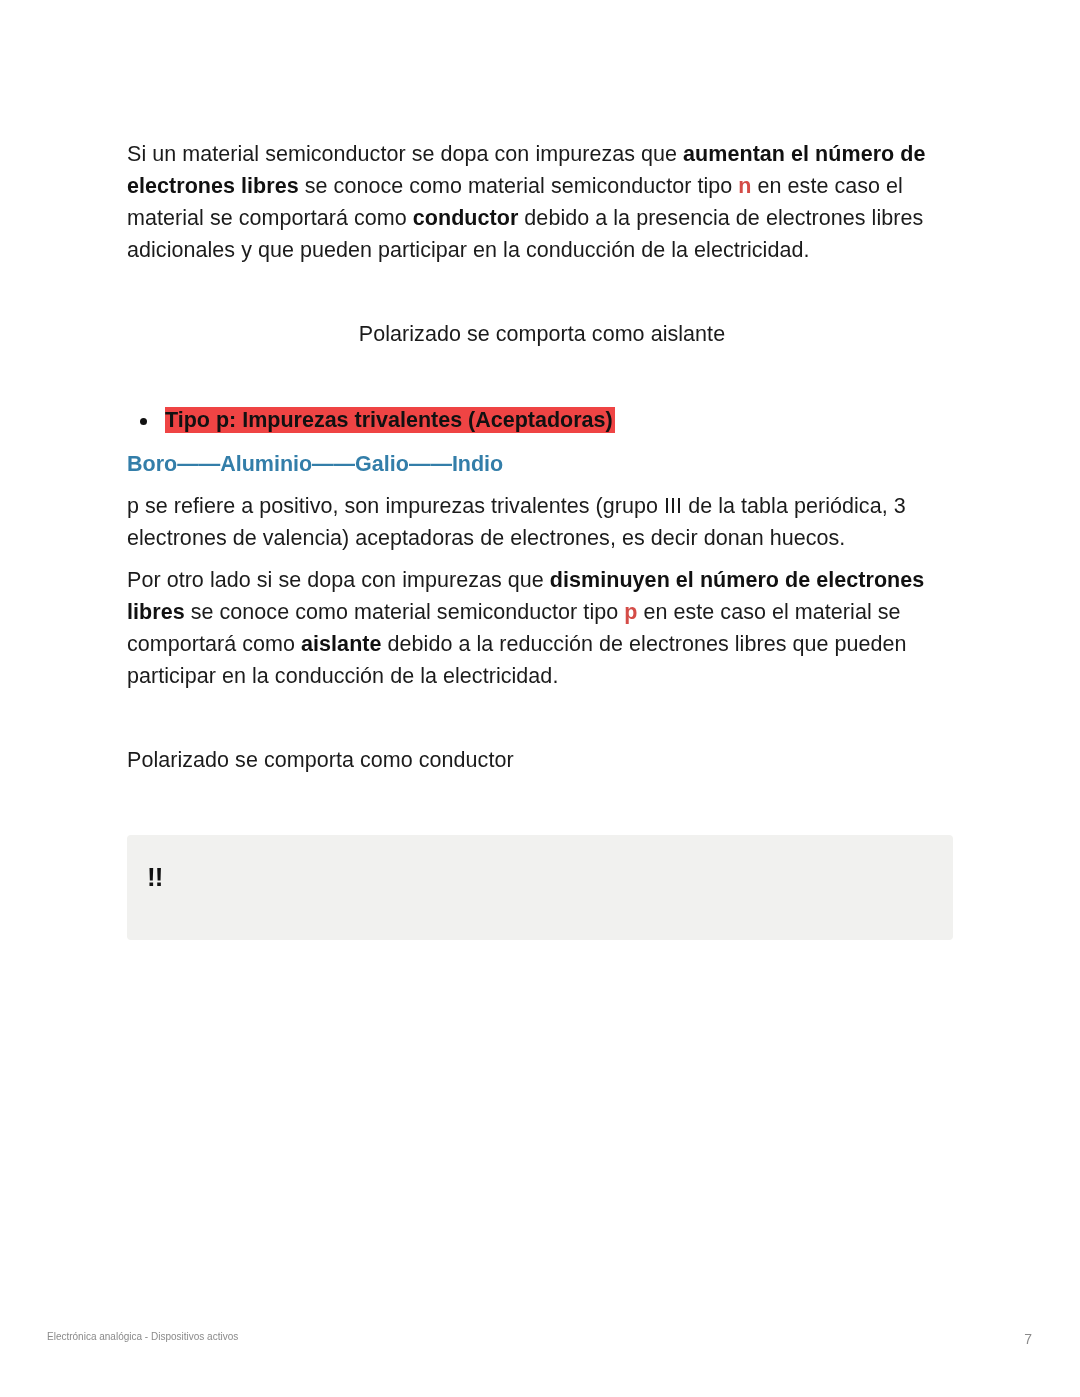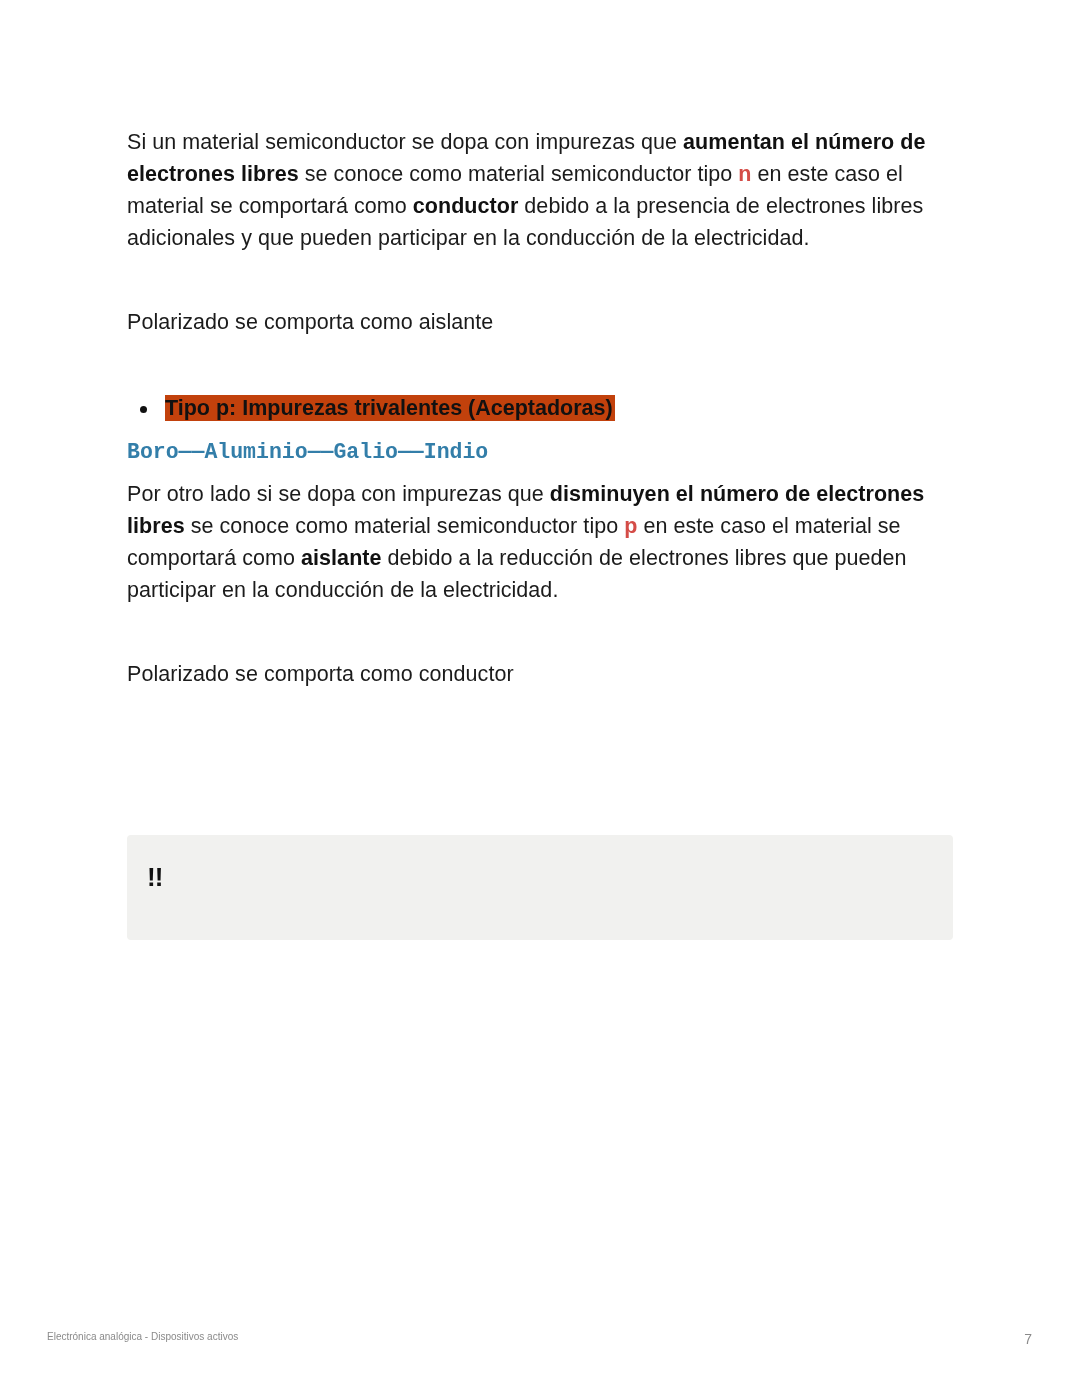--- a/index.html
+++ b/index.html
@@ -23,22 +23,22 @@
     }
     .para {
       font-size: 21.5px;
       line-height: 32px;
       margin: 0;
       color: #1b1b1b;
       letter-spacing: 0.05px;
     }
     .para b { font-weight: 700; color: #111; }
     .red { color: #d44c47; font-weight: 700; }
-    .p1 { margin-top: 0; }
-    .p2 { margin-top: 52px; }
+    .p1 { margin-top: 12px; }
+    .p2 { margin-top: 52px; text-align: center; }
     .bullet-list {
       margin: 54px 0 0 0;
       padding: 0;
       list-style: none;
     }
     .bullet-item {
       position: relative;
       padding-left: 38px;
       font-size: 21.5px;
       line-height: 32px;
@@ -46,33 +46,32 @@
     .bullet-dot {
       position: absolute;
       left: 13px;
       top: 14px;
       width: 7px;
       height: 7px;
       border-radius: 50%;
       background: #111;
     }
     .highlight {
-      background: #c2410c;
+      background: #ef4444;
       font-weight: 700;
       color: #111;
       padding: 1px 2px 1px 0;
       margin-top: 36px;
     }
     .elements {
       margin-top: 12px;
       font-size: 21.5px;
       line-height: 32px;
       font-weight: 700;
       color: #337ea9;
-      font-family: Liberation Mono, monospace;
     }
     .p3 { margin-top: 10px; }
     .p4 { margin-top: 10px; }
     .p5 { margin-top: 52px; }
     .callout {
       position: absolute;
       left: 127px;
       top: 835px;
       width: 826px;
       height: 105px;
@@ -124,20 +123,21 @@
 
   <ul class="bullet-list">
     <li class="bullet-item">
       <span class="bullet-dot"></span>
       <span class="highlight">Tipo p: Impurezas trivalentes (Aceptadoras)</span>
     </li>
   </ul>
 
   <div class="elements">Boro——Aluminio——Galio——Indio</div>
 
+  <p class="para p3">p se refiere a positivo, son impurezas trivalentes (grupo III de la tabla periódica, 3 electrones de valencia) aceptadoras de electrones, es decir donan huecos.</p>
 
   <p class="para p4"><span>Por otro lado si se dopa con impurezas que </span><b>disminuyen el número de electrones libres</b><span> se conoce como material semiconductor tipo </span><span class="red">p</span><span> en este caso el material se comportará como </span><b>aislante</b><span> debido a la reducción de electrones libres que pueden participar en la conducción de la electricidad.</span></p>
 
   <p class="para p5">Polarizado se comporta como conductor</p>
 </div>
 
 <div class="callout">
   <span class="callout-icon">!!</span>
 </div>
 

